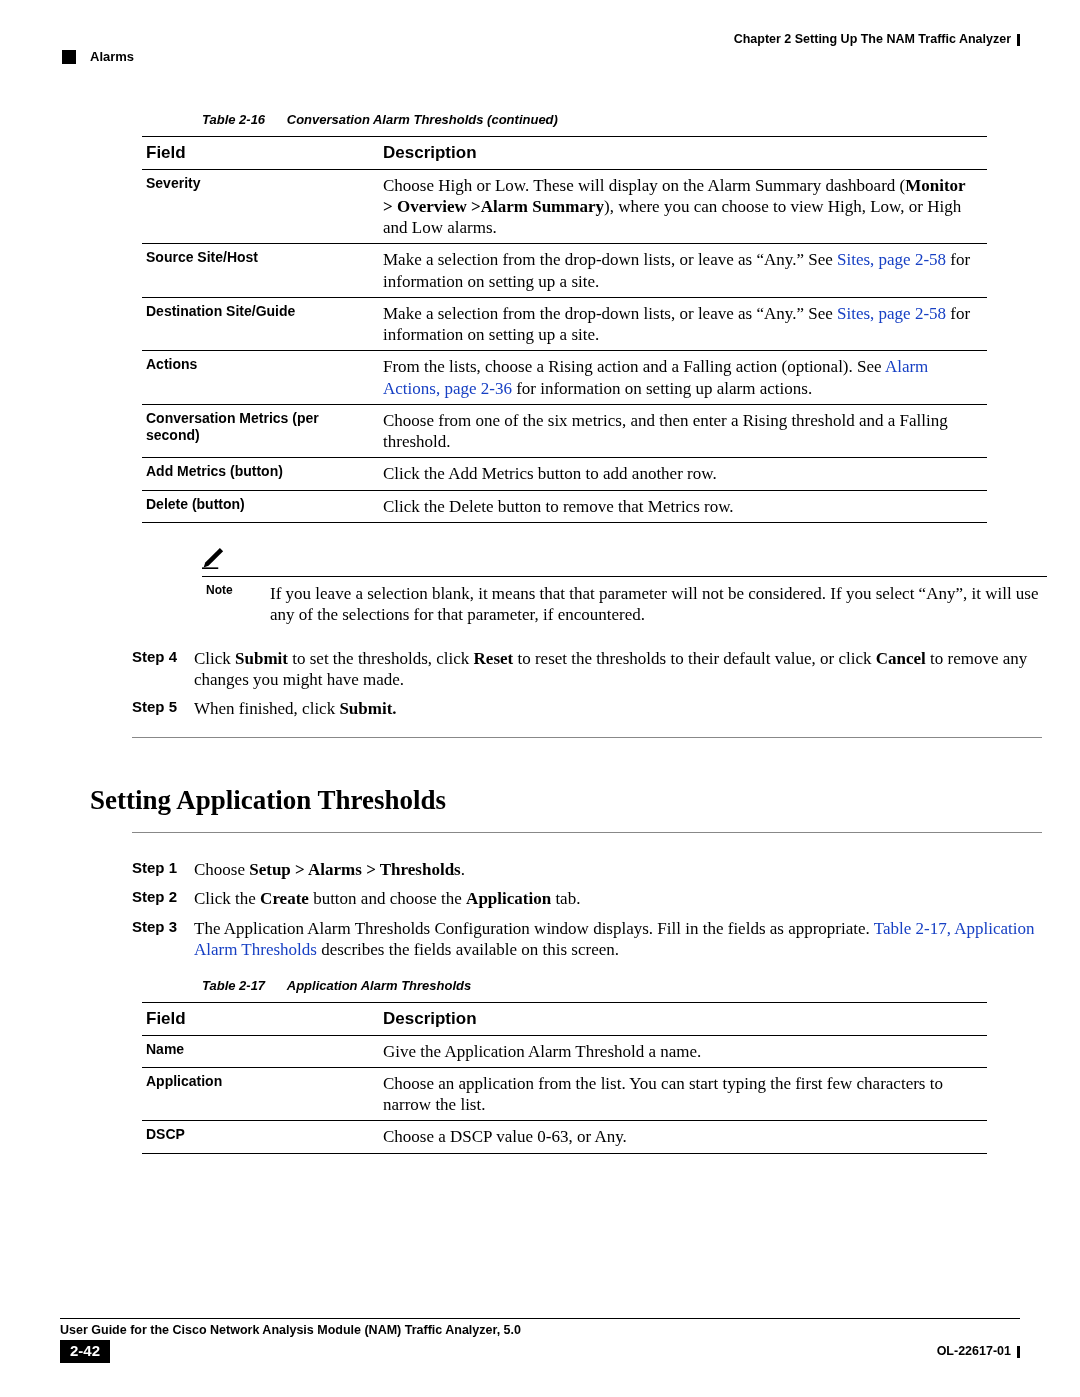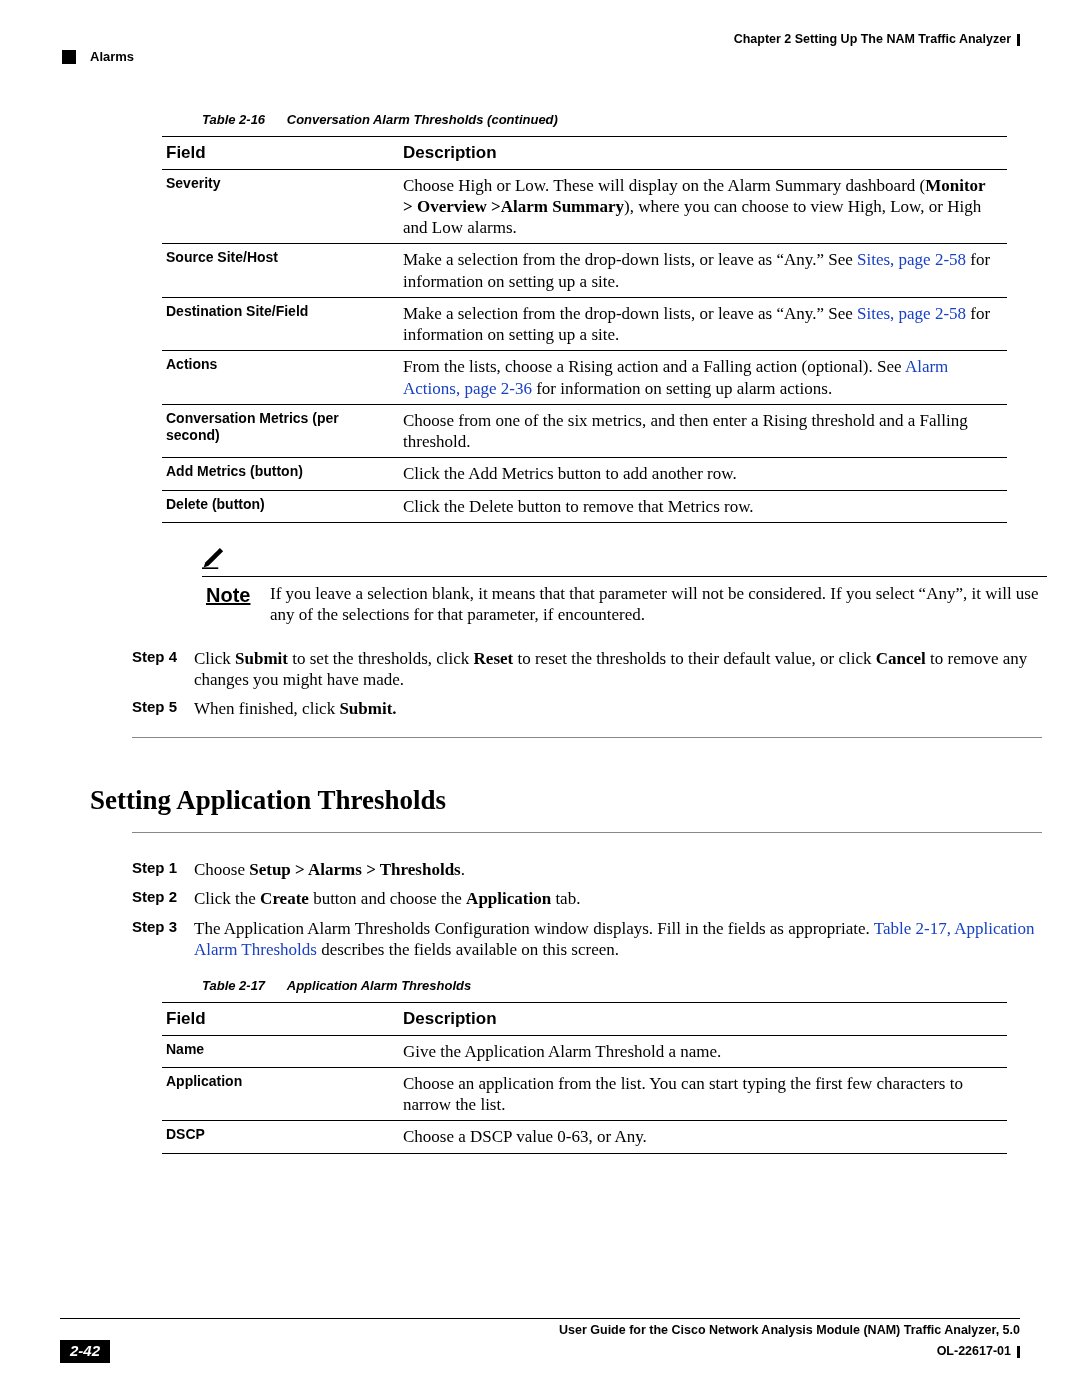--- a/index.html
+++ b/index.html
@@ -39,21 +39,21 @@
     font-size:13px;
   }
 
   
   .tbl-caption { font-size:13px; margin: 80px 0 8px 112px; }
 
   
   .fd-table {
     border-collapse: collapse;
     width: 845px;
-    margin-left: 72px;
+    margin-left: 52px;
   }
   .fd-table th {
     text-align:left;
     padding: 5px 8px 5px 4px;
     border-top: 1.2px solid #000;
     border-bottom: 1.2px solid #000;
   }
   .fd-table td {
     padding: 5px 8px 5px 4px;
     border-bottom: 1px solid #000;
@@ -61,21 +61,21 @@
   }
   .fd-table td.fld { width: 225px; font-size:14px; }
   .fd-table th.fld { width: 225px; }
 
   
   .note-wrap { margin: 20px 0 0 112px; width:845px;}
   .note-icon {
     display:inline-block; vertical-align:top;
   }
   .note-row td { border: none; padding:2px 4px; vertical-align:top;}
-  .note-lbl { font-size:20px;text-decoration:underline; }
+  .note-lbl { font-size:12px; }
   .note-text { font-size:17px; }
   .hr-thin { border:0; border-top:1px solid #000; margin: 8px 0 0 0;}
 
   
   .steps { margin: 20px 0 0 42px; width:905px; }
   .step-row { display:flex; margin-bottom:8px; }
   .step-lbl { width:62px; flex:none; font-size:15px;}
   .step-body { flex:1; }
 
   .proc-divider { border:0; border-top:1px solid #888; margin: 18px 0 26px 42px; width:910px;}
@@ -89,21 +89,21 @@
 
   
   .footer {
     position:absolute; left:60px; right:60px; bottom:34px;
     border-top:1px solid #000;
     padding-top:4px;
   }
   .footer .title { font-size:12.5px; }
   .footer .pg {
     display:inline-block; background:#000; color:#fff;
-    font-size:15px; padding:2px 10px; margin-top:2px;font-style:italic;
+    font-size:15px; padding:2px 10px; margin-top:2px;
   }
   .footer .docnum {
     float:right; font-size:12.5px; margin-top:6px;
   }
   .footer .bar { display:inline-block; width:3px; height:12px; background:#000; vertical-align:middle; margin-left:6px;} 
 
   svg.pencil { width:26px; height:26px; }
 </style>
 </head>
 <body>
@@ -128,21 +128,21 @@
     </tr>
     <tr>
       <td class="fld sans bold">Severity</td>
       <td><span>Choose High or Low. These will display on the Alarm Summary dashboard (</span><span class="bold">Monitor &gt; Overview &gt;Alarm Summary</span><span>), where you can choose to view High, Low, or High and Low alarms.</span></td>
     </tr>
     <tr>
       <td class="fld sans bold">Source Site/Host</td>
       <td><span>Make a selection from the drop-down lists, or leave as “Any.” See </span><span class="link">Sites, page 2-58</span><span> for information on setting up a site.</span></td>
     </tr>
     <tr>
-      <td class="fld sans bold">Destination Site/Field</td>
+      <td class="fld sans bold">Destination Site/Guide</td>
       <td><span>Make a selection from the drop-down lists, or leave as “Any.” See </span><span class="link">Sites, page 2-58</span><span> for information on setting up a site.</span></td>
     </tr>
     <tr>
       <td class="fld sans bold">Actions</td>
       <td><span>From the lists, choose a Rising action and a Falling action (optional). See </span><span class="link">Alarm Actions, page 2-36</span><span> for information on setting up alarm actions.</span></td>
     </tr>
     <tr>
       <td class="fld sans bold">Conversation Metrics (per second)</td>
       <td>Choose from one of the six metrics, and then enter a Rising threshold and a Falling threshold.</td>
     </tr>
@@ -238,20 +238,20 @@
       <td>Choose an application from the list. You can start typing the first few characters to narrow the list.</td>
     </tr>
     <tr>
       <td class="fld sans bold">DSCP</td>
       <td>Choose a DSCP value 0-63, or Any.</td>
     </tr>
   </tbody>
     </table>
 
   <div class="footer">
-    <div class="title sans bold" style="text-align:right;">User Guide for the Cisco Network Analysis Module (NAM) Traffic Analyzer, 5.0</div>
+    <div class="title sans bold" style="">User Guide for the Cisco Network Analysis Module (NAM) Traffic Analyzer, 5.0</div>
     <span class="pg sans bold">2-42</span>
     <span class="docnum sans bold">
       <span>OL-22617-01</span><span class="bar"></span>
     </span>
   </div>
 
 </div>
 
 </body></html>

